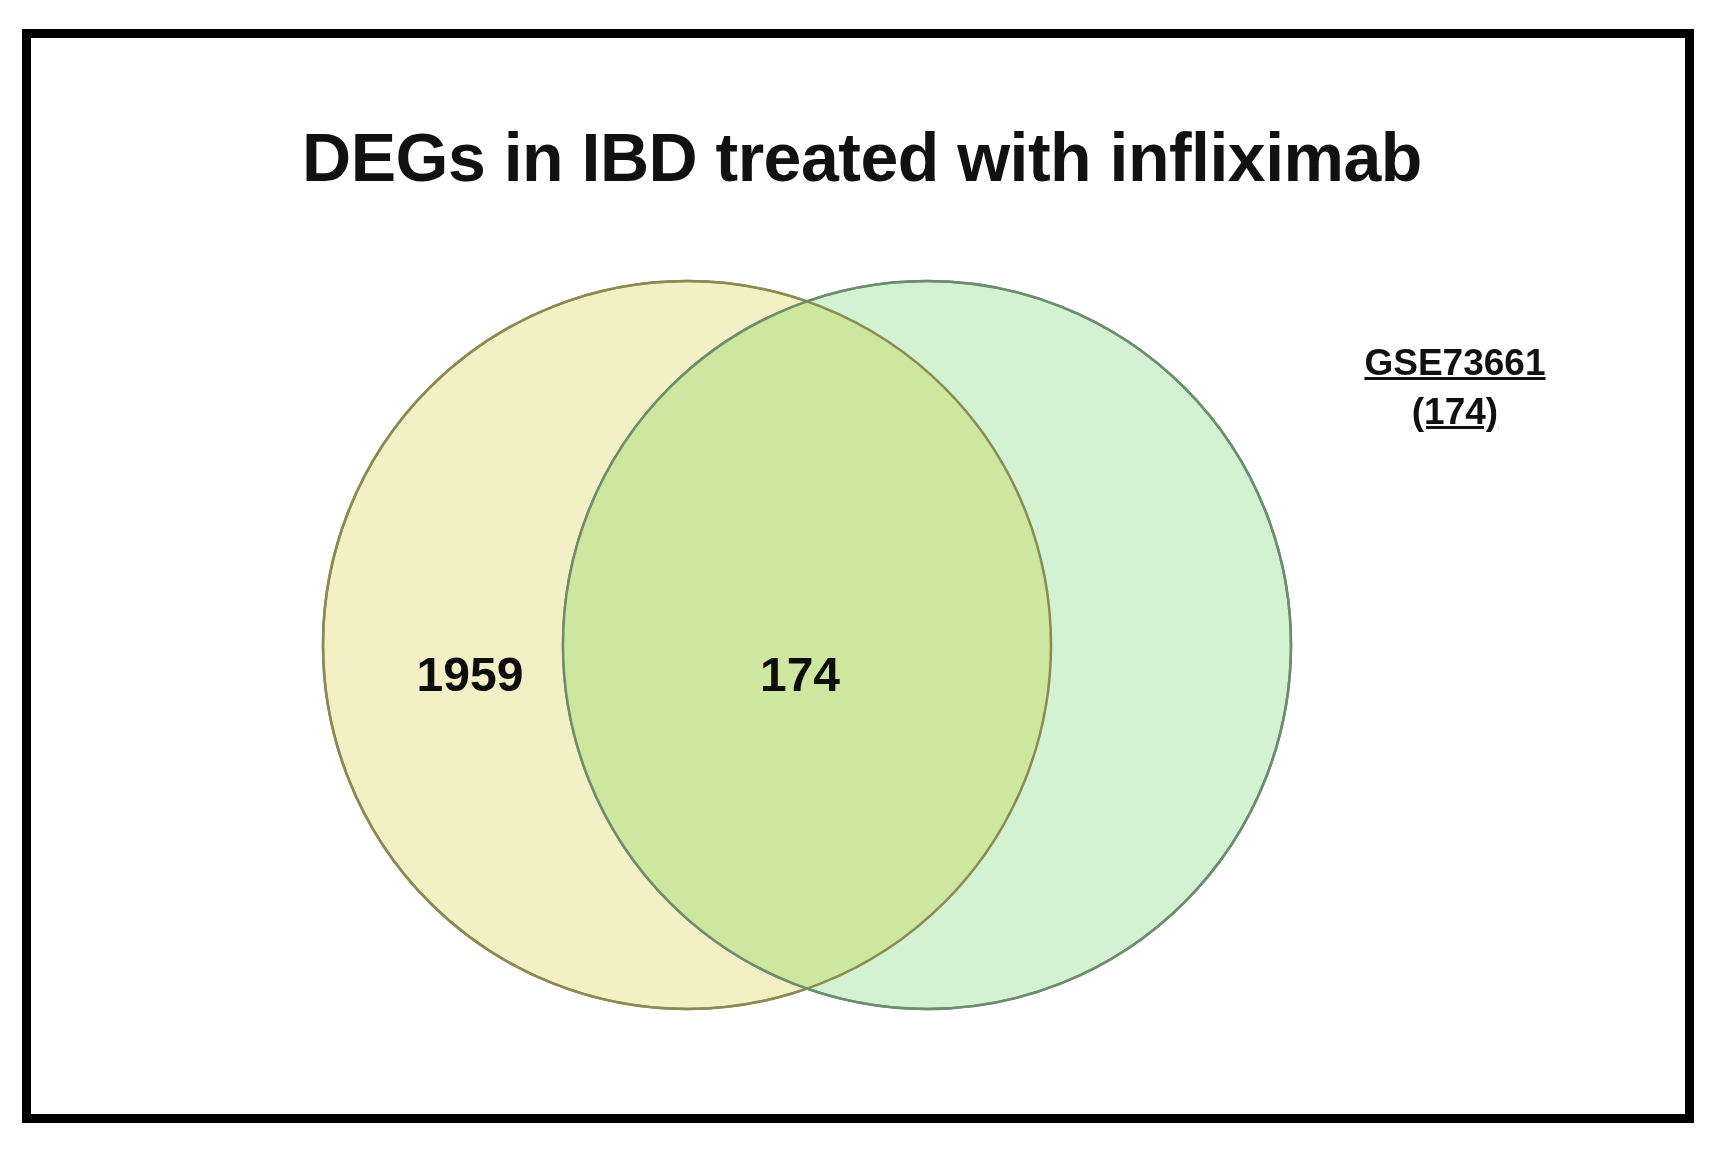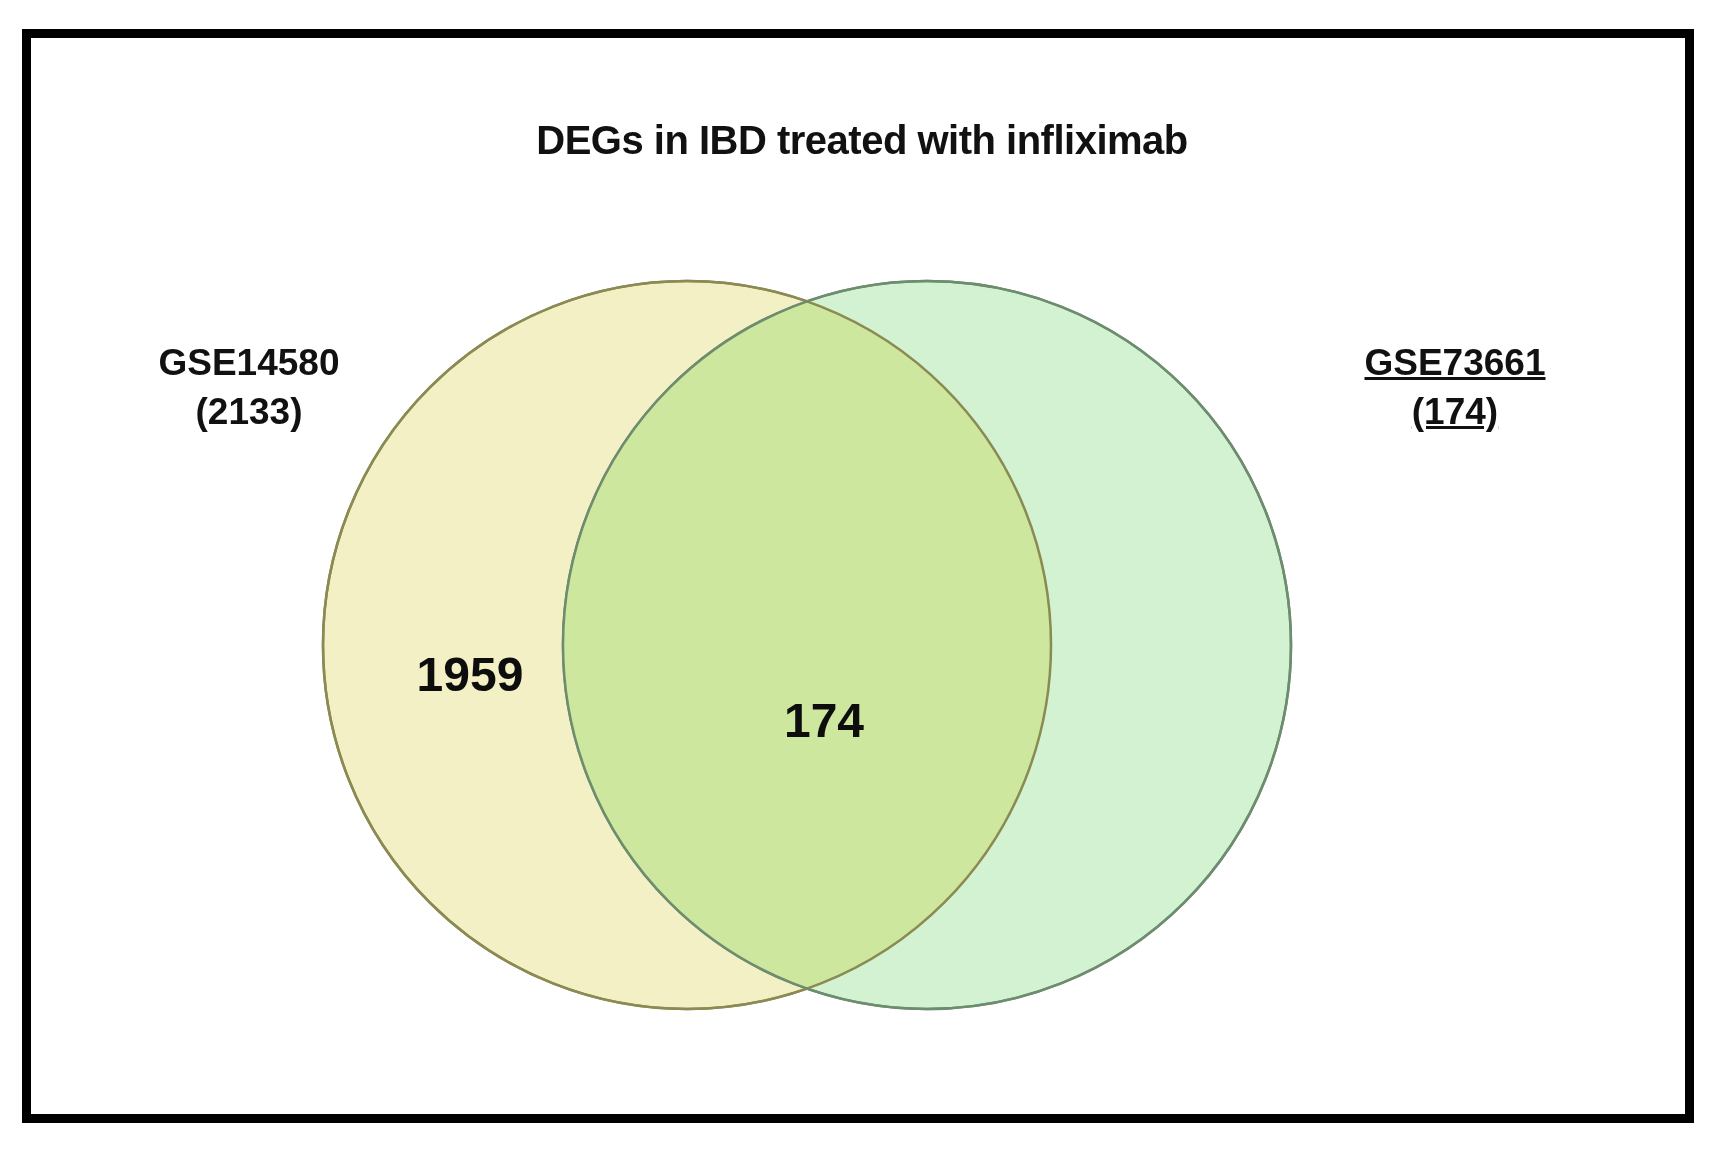--- a/index.html
+++ b/index.html
@@ -33,21 +33,21 @@
     box-sizing: border-box;
   }
 
   
   #chart-title {
     position: absolute;
     left: 0;
     top: 118px;
     width: 100%;
     text-align: center;
-    font-size: 40px;
+    font-size: 68px;
     font-weight: bold;
     color: #111111;
     letter-spacing: -0.5px;
     white-space: nowrap;
   }
 
   
   #venn-canvas {
     position: absolute;
     left: 0;
@@ -84,21 +84,21 @@
   
   .region-count {
     position: absolute;
     text-align: center;
     font-size: 48px;
     font-weight: bold;
     color: #0d0d0d;
     white-space: nowrap;
   }
   #region-count-left  { left: 350px;  top: 647px; width: 240px; }
-  #region-count-inter { left: 724px;  top: 647px; width: 200px; margin-top: 46px; }
+  #region-count-inter { left: 700px;  top: 647px; width: 200px; }
   #region-count-right { left: 1010px; top: 647px; width: 200px; }
 </style>
 </head>
 <body>
 
 <div id="figure-root">
 
   <div id="figure-frame" style="border-color: rgb(0, 0, 0);"></div>
 
   <div id="chart-title">DEGs in IBD treated with infliximab</div>
@@ -113,24 +113,20 @@
     <circle cx="687" cy="645" r="364" fill="#F2F0C4" stroke="#8A8A52" stroke-width="2.5"></circle>
 
     <circle cx="927" cy="645" r="364" fill="#D2F2D2" stroke="#6E8C6E" stroke-width="2.5"></circle>
 
     <circle cx="927" cy="645" r="364" fill="#CDE79F" stroke="none" clip-path="url(#clip-left-circle)"></circle>
 
     <circle cx="687" cy="645" r="364" fill="none" stroke="#8A8A52" stroke-width="2.5"></circle>
     <circle cx="927" cy="645" r="364" fill="none" stroke="#6E8C6E" stroke-width="2.5"></circle>
   </svg>
 
-  <div class="set-label" id="set-label-left">
-    <span class="set-label-name">GSE14580</span>
-    <span class="set-label-count">(2133)</span>
-  </div>
 
   <div class="set-label" id="set-label-right">
     <span class="set-label-name">GSE73661</span>
     <span class="set-label-count">(174)</span>
   </div>
 
   <div class="region-count" id="region-count-left">1959</div>
 
   <div class="region-count" id="region-count-inter">174</div>
 

